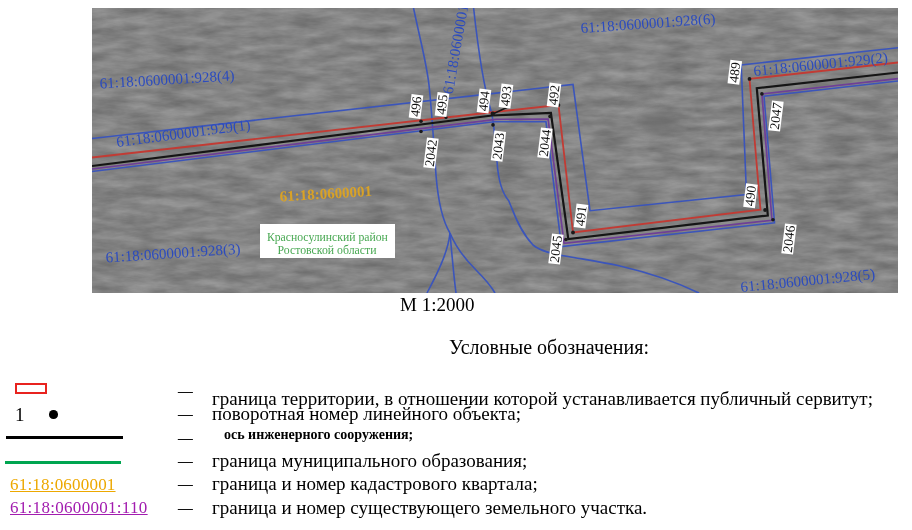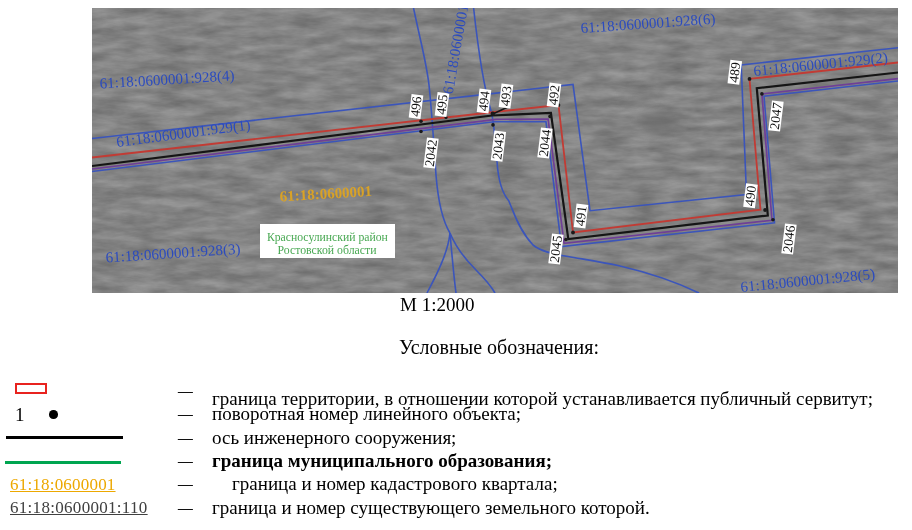--- a/index.html
+++ b/index.html
@@ -167,38 +167,38 @@
   <g>
     <rect x="168" y="216" width="135" height="34" fill="#ffffff"></rect>
     <text x="235.4" y="233" text-anchor="middle" textLength="121" lengthAdjust="spacingAndGlyphs" font-family="Liberation Serif, serif" font-size="13.5px" fill="#48a852">Красносулинский район</text>
     <text x="235" y="245.5" text-anchor="middle" textLength="99" lengthAdjust="spacingAndGlyphs" font-family="Liberation Serif, serif" font-size="13.5px" fill="#48a852">Ростовской области</text>
   </g>
 </svg>
 </div>
 
 <div class="abs" style="left:400px;top:293.5px;width:190px;text-align:left;font-size:19px;color:#000;">М 1:2000</div>
 
-<div class="abs" style="left:349px;top:336px;width:300px;text-align:center;font-size:20px;color:#000;">Условные обозначения:</div>
+<div class="abs" style="left:349px;top:336px;width:300px;text-align:right;font-size:20px;color:#000;">Условные обозначения:</div>
 
 <div class="abs" style="left:15px;top:382.5px;width:28px;height:7px;border:2px solid #e8231f;background:#fff;"></div>
 <div class="abs" style="left:178px;top:379.7px;font-size:19px;transform:scaleX(1.55);transform-origin:left;">–</div>
 <div class="abs" style="left:212px;top:379.7px;font-size:19px;margin-top:8px;">граница территории, в отношении которой устанавливается публичный сервитут;</div>
 
 <div class="abs" style="left:15px;top:403.8px;font-size:19px;">1</div>
 <div class="abs" style="left:49px;top:410px;width:8.5px;height:8.5px;border-radius:50%;background:#000;"></div>
 <div class="abs" style="left:178px;top:403.1px;font-size:19px;transform:scaleX(1.55);transform-origin:left;">–</div>
 <div class="abs" style="left:212px;top:403.1px;font-size:19px;">поворотная номер линейного объекта;</div>
 
 <div class="abs" style="left:6px;top:436px;width:117px;height:2.5px;background:#000;"></div>
 <div class="abs" style="left:178px;top:426.5px;font-size:19px;transform:scaleX(1.55);transform-origin:left;">–</div>
-<div class="abs" style="left:212px;top:426.5px;font-size:19px;">ось инженерного сооружения;</div>
+<div class="abs" style="left:224px;top:426.5px;font-size:14px;font-weight:bold;">ось инженерного сооружения;</div>
 
 <div class="abs" style="left:5px;top:461px;width:116px;height:2.6px;background:#00a550;"></div>
 <div class="abs" style="left:178px;top:449.9px;font-size:19px;transform:scaleX(1.55);transform-origin:left;">–</div>
-<div class="abs" style="left:212px;top:449.9px;font-size:19px;font-weight:bold;">граница муниципального образования;</div>
+<div class="abs" style="left:212px;top:449.9px;font-size:19px;">граница муниципального образования;</div>
 
 <div class="abs" style="left:10px;top:474.6px;font-size:17px;letter-spacing:0.2px;color:#eda800;text-decoration:underline;">61:18:0600001</div>
 <div class="abs" style="left:178px;top:473.3px;font-size:19px;transform:scaleX(1.55);transform-origin:left;">–</div>
-<div class="abs" style="left:212px;top:473.3px;font-size:19px;margin-left:20px;">граница и номер кадастрового квартала;</div>
-
-<div class="abs" style="left:10px;top:497.5px;font-size:17px;letter-spacing:0.3px;color:#404040;text-decoration:underline;text-align:center;">61:18:0600001:110</div>
+<div class="abs" style="left:212px;top:473.3px;font-size:19px;">граница и номер кадастрового квартала;</div>
+
+<div class="abs" style="left:10px;top:497.5px;font-size:17px;letter-spacing:0.3px;color:#a21caf;text-decoration:underline;text-align:center;">61:18:0600001:110</div>
 <div class="abs" style="left:178px;top:496.7px;font-size:19px;transform:scaleX(1.55);transform-origin:left;">–</div>
-<div class="abs" style="left:212px;top:496.7px;font-size:19px;">граница и номер существующего земельного которой.</div>
+<div class="abs" style="left:212px;top:496.7px;font-size:19px;">граница и номер существующего земельного участка.</div>
 
 </body></html>

